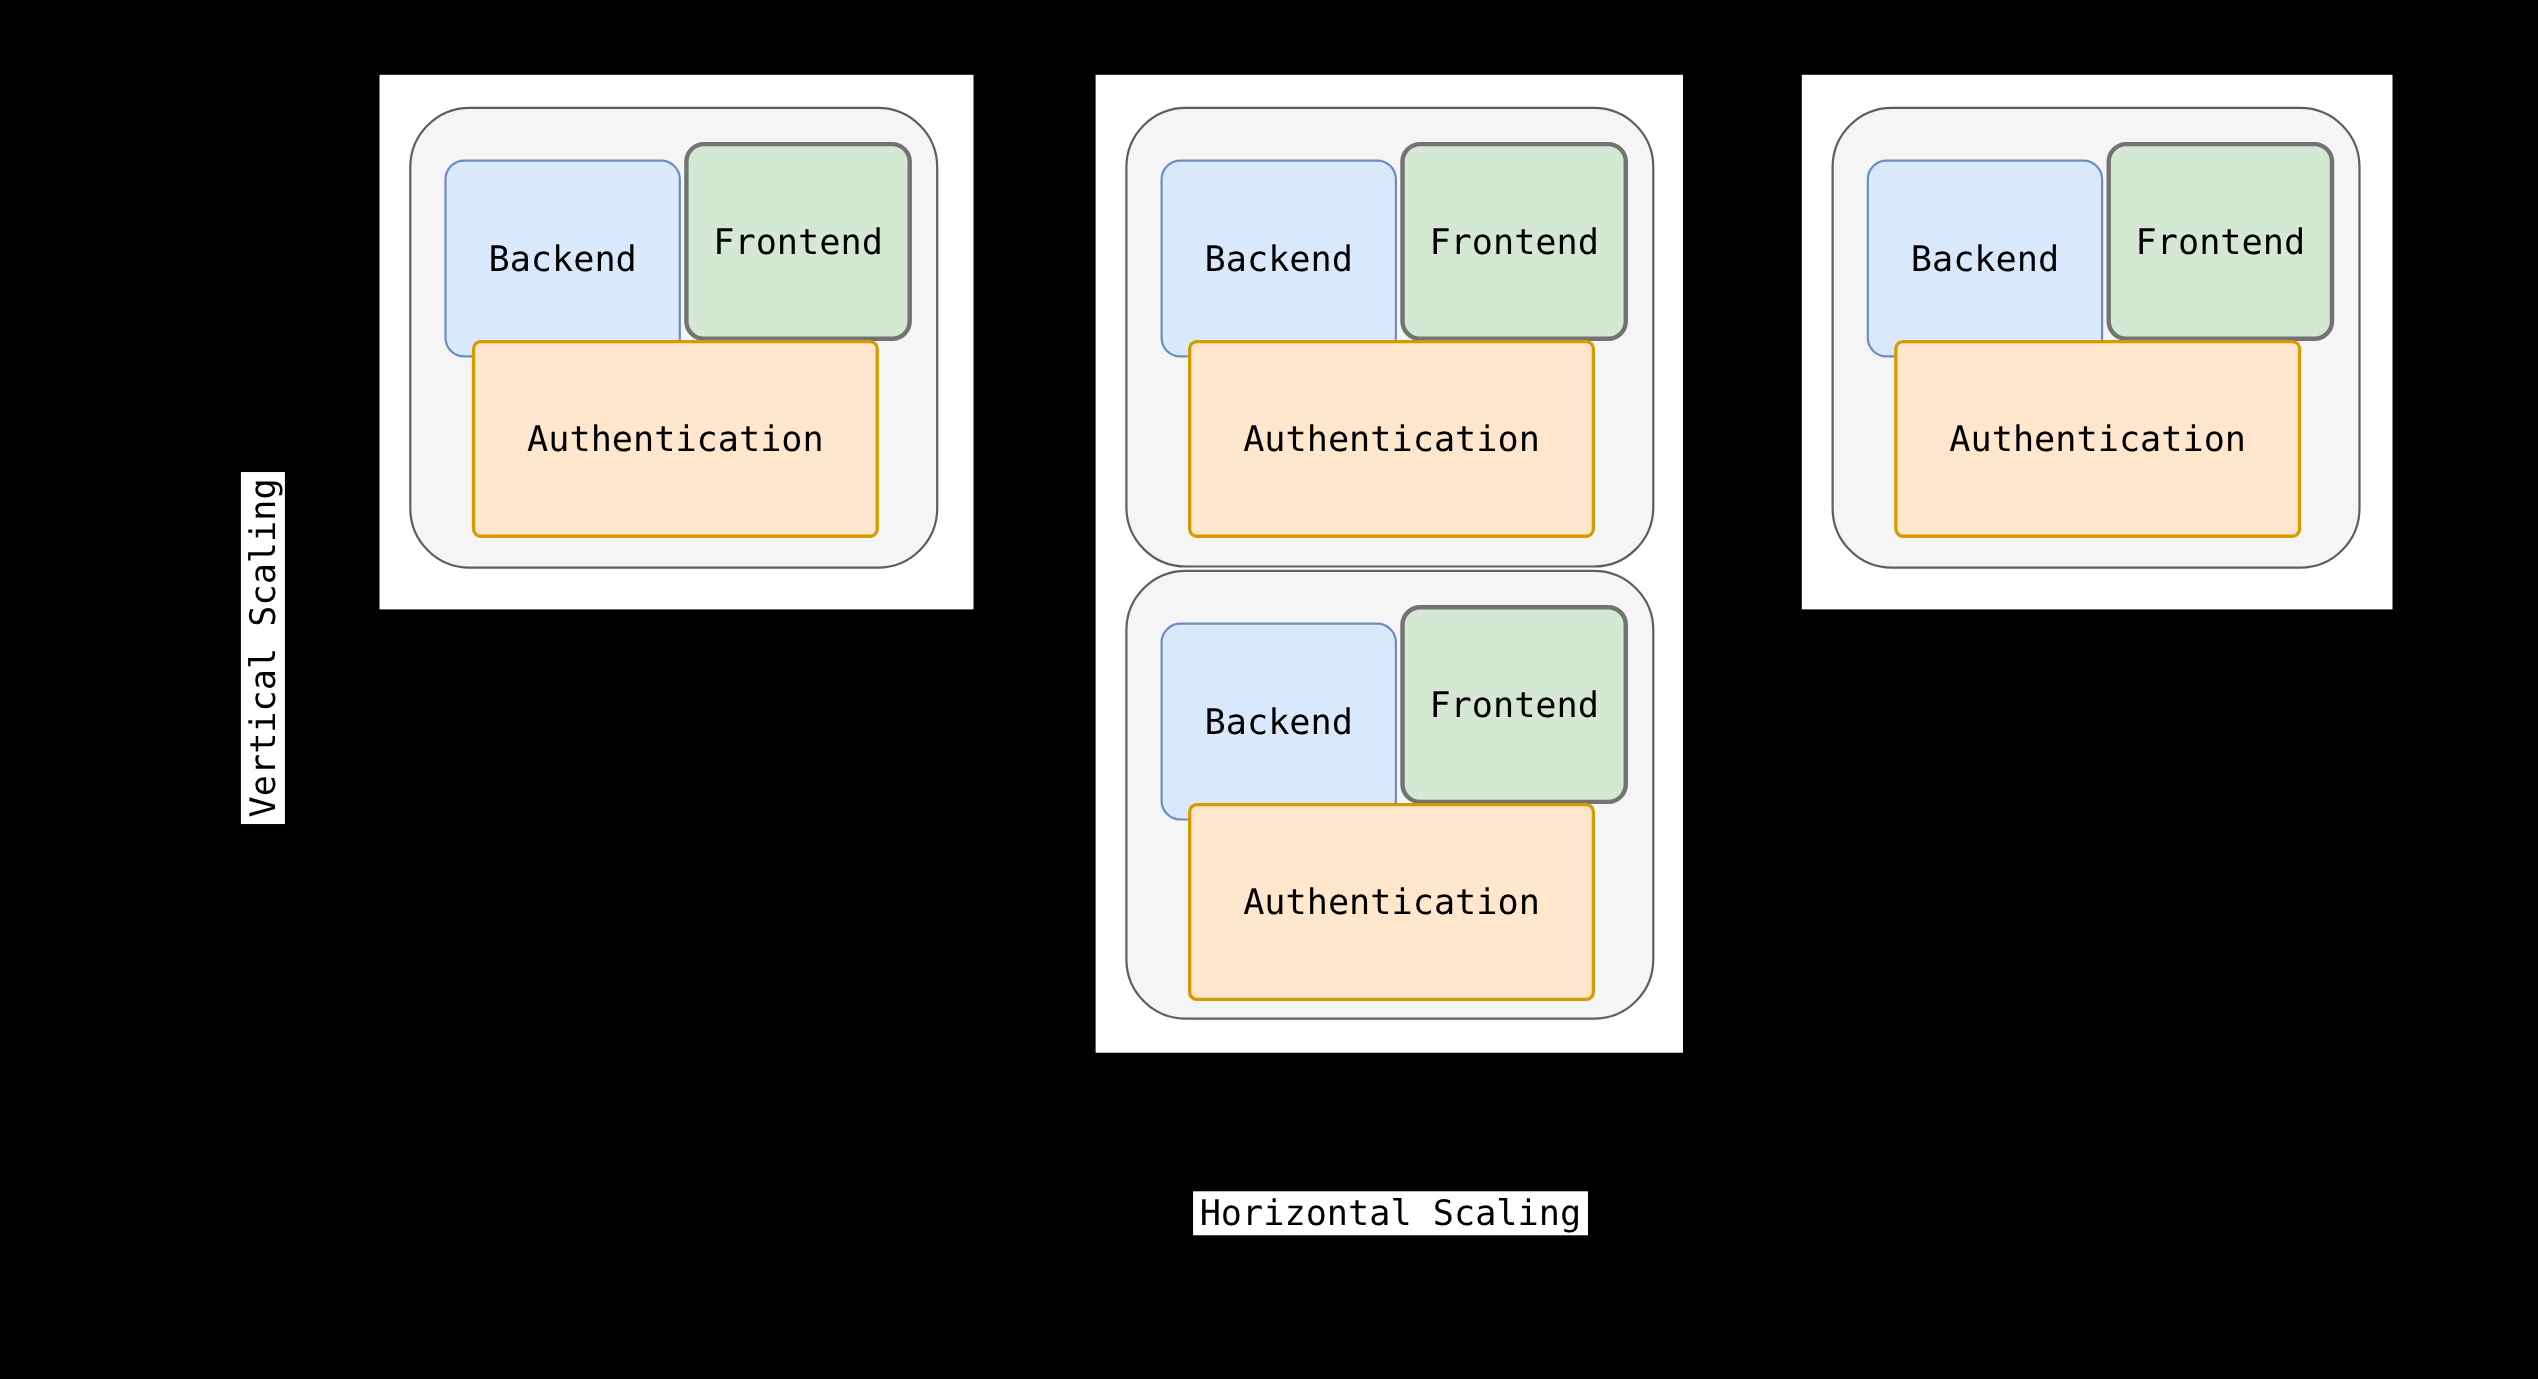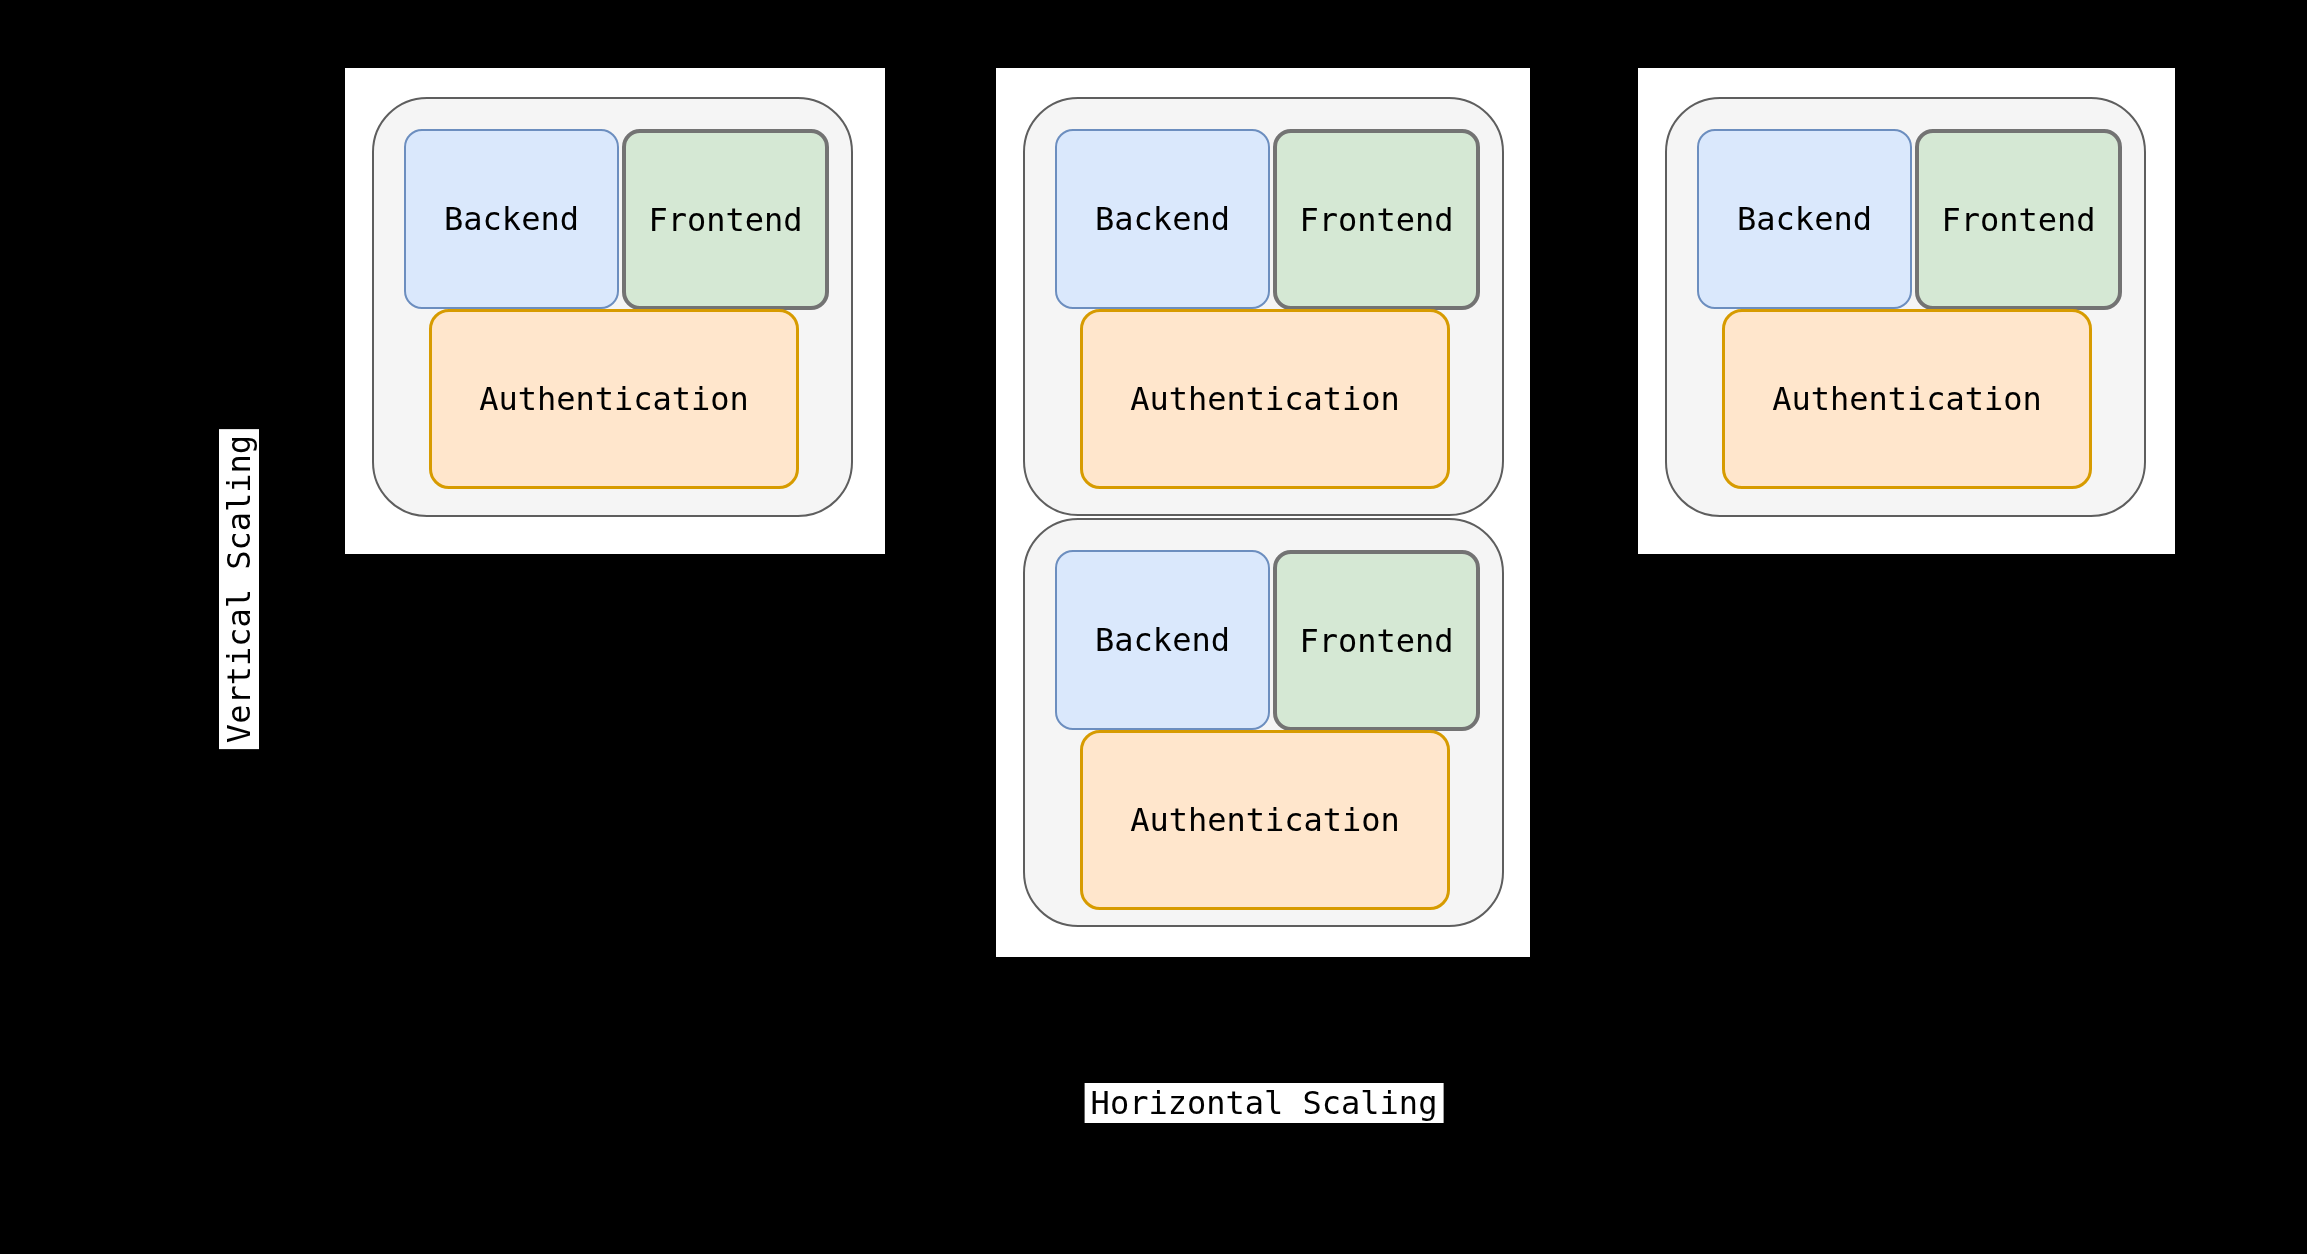--- a/index.html
+++ b/index.html
@@ -41,38 +41,38 @@
     position: absolute;
     box-sizing: border-box;
     display: flex;
     align-items: center;
     justify-content: center;
     font-size: 32px;
     line-height: 1;
     white-space: nowrap;
   }
   .node-backend {
-    left: 30px; top: 30px; width: 215px; height: 180px;
+    left: 30px; top: 46px; width: 215px; height: 180px;
     background: #dae8fc;
     border: 2px solid #6c8ebf;
     border-radius: 18px;
     z-index: 1;
   }
   .node-frontend {
     left: 248px; top: 30px; width: 207px; height: 181px;
     background: #d5e8d4;
     border: 4px solid #737373;
     border-radius: 18px;
     z-index: 1;
   }
   .node-auth {
     left: 55px; top: 210px; width: 370px; height: 180px;
     background: #ffe6cc;
     border: 3px solid #d79b00;
-    border-radius: 20px;
+    border-radius: 8px;
     z-index: 2;
   }
 
   .axis-label {
     position: absolute;
     background: #ffffff;
     color: #000000;
     font-size: 32px;
     line-height: 1;
     padding: 4px 6px;

